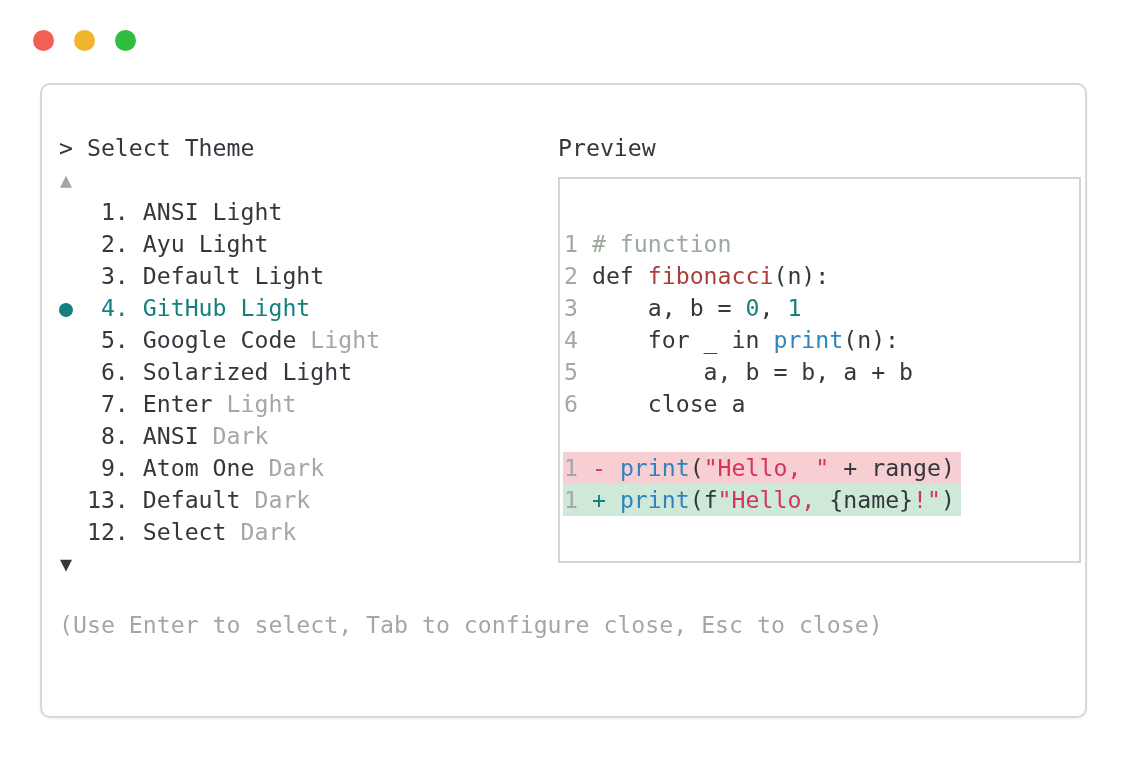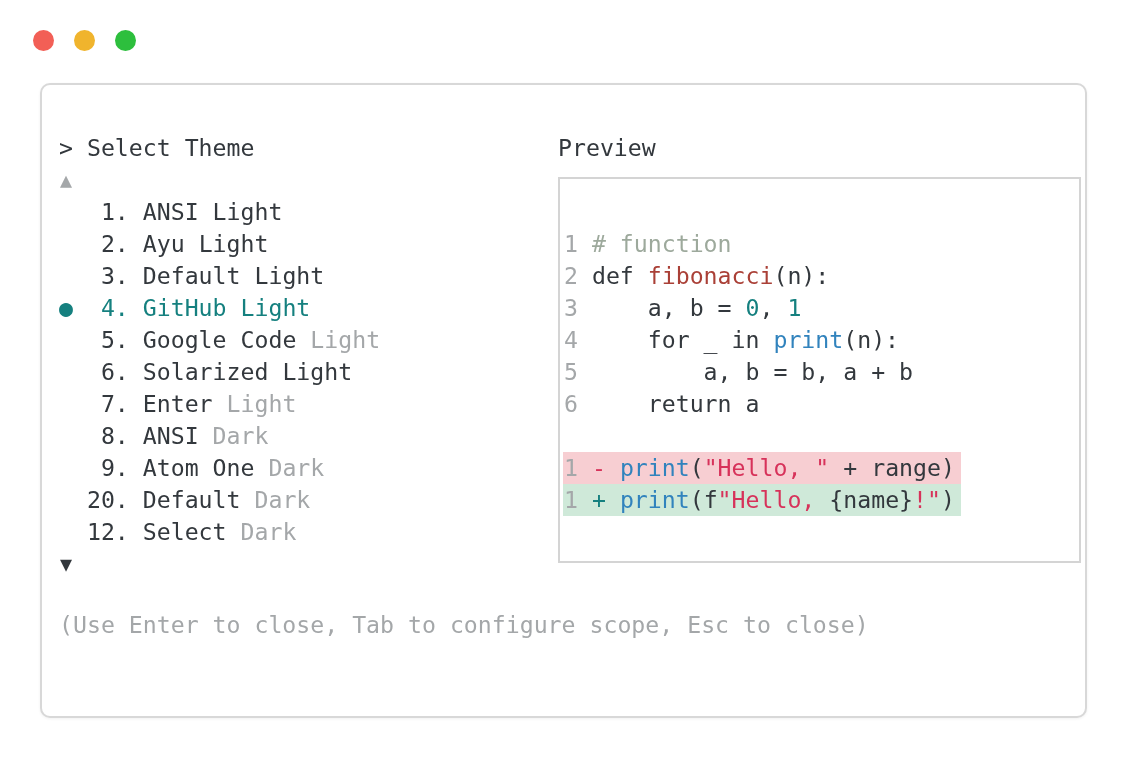--- a/index.html
+++ b/index.html
@@ -74,36 +74,36 @@
       <div id="theme-list">
           <div class="mono-row item-row"><span class="marker"> </span><span class="num">  1. </span><span class="name">ANSI </span><span class="name">Light</span></div>
           <div class="mono-row item-row"><span class="marker"> </span><span class="num">  2. </span><span class="name">Ayu </span><span class="name">Light</span></div>
           <div class="mono-row item-row"><span class="marker"> </span><span class="num">  3. </span><span class="name">Default </span><span class="name">Light</span></div>
           <div class="mono-row item-row selected"><span class="marker">●</span><span class="num">  4. </span><span class="name">GitHub </span><span class="name">Light</span></div>
           <div class="mono-row item-row"><span class="marker"> </span><span class="num">  5. </span><span class="name">Google Code </span><span class="muted">Light</span></div>
           <div class="mono-row item-row"><span class="marker"> </span><span class="num">  6. </span><span class="name">Solarized </span><span class="name">Light</span></div>
           <div class="mono-row item-row"><span class="marker"> </span><span class="num">  7. </span><span class="name">Enter </span><span class="muted">Light</span></div>
           <div class="mono-row item-row"><span class="marker"> </span><span class="num">  8. </span><span class="name">ANSI </span><span class="muted">Dark</span></div>
           <div class="mono-row item-row"><span class="marker"> </span><span class="num">  9. </span><span class="name">Atom One </span><span class="muted">Dark</span></div>
-          <div class="mono-row item-row"><span class="marker"> </span><span class="num"> 20. </span><span class="name">Default </span><span class="muted">Dark</span></div>
+          <div class="mono-row item-row"><span class="marker"> </span><span class="num"> 13. </span><span class="name">Default </span><span class="muted">Dark</span></div>
           <div class="mono-row item-row"><span class="marker"> </span><span class="num"> 12. </span><span class="name">Select </span><span class="muted">Dark</span></div>
         </div>
       <div class="mono-row arrow-row down">▼</div>
     </div>
     <div class="right-col">
       <div class="mono-row">Preview</div>
       <div class="preview-box">
           <div id="code-lines">
             <div class="mono-row code-row"><span class="tk-lineno">1</span><span class="tk-default"> </span><span class="tk-comment"># function</span></div>
             <div class="mono-row code-row"><span class="tk-lineno">2</span><span class="tk-default"> </span><span class="tk-default">def </span><span class="tk-func">fibonacci</span><span class="tk-default">(n):</span></div>
             <div class="mono-row code-row"><span class="tk-lineno">3</span><span class="tk-default"> </span><span class="tk-default">    a, b = </span><span class="tk-num">0</span><span class="tk-default">, </span><span class="tk-num">1</span></div>
             <div class="mono-row code-row"><span class="tk-lineno">4</span><span class="tk-default"> </span><span class="tk-default">    for _ in </span><span class="tk-builtin">print</span><span class="tk-default">(n):</span></div>
             <div class="mono-row code-row"><span class="tk-lineno">5</span><span class="tk-default"> </span><span class="tk-default">        a, b = b, a + b</span></div>
-            <div class="mono-row code-row"><span class="tk-lineno">6</span><span class="tk-default"> </span><span class="tk-default">    return a</span></div>
+            <div class="mono-row code-row"><span class="tk-lineno">6</span><span class="tk-default"> </span><span class="tk-default">    close a</span></div>
             <div class="mono-row code-row"></div>
             <div class="mono-row code-row"><span class="hl hl-del"><span class="tk-lineno">1</span><span class="tk-default"> </span><span class="tk-sign_del">-</span><span class="tk-default"> </span><span class="tk-builtin">print</span><span class="tk-default">(</span><span class="tk-str">"Hello, "</span><span class="tk-default"> + range)</span></span></div>
             <div class="mono-row code-row"><span class="hl hl-add"><span class="tk-lineno">1</span><span class="tk-default"> </span><span class="tk-sign_add">+</span><span class="tk-default"> </span><span class="tk-builtin">print</span><span class="tk-default">(f</span><span class="tk-str">"Hello, </span><span class="tk-default">{name}</span><span class="tk-str">!"</span><span class="tk-default">)</span></span></div>
           </div>
         </div>
     </div>
   </div>
-  <div class="mono-row help">(Use Enter to close, Tab to configure scope, Esc to close)</div>
+  <div class="mono-row help">(Use Enter to select, Tab to configure close, Esc to close)</div>
 </div>
 
 </body></html>

